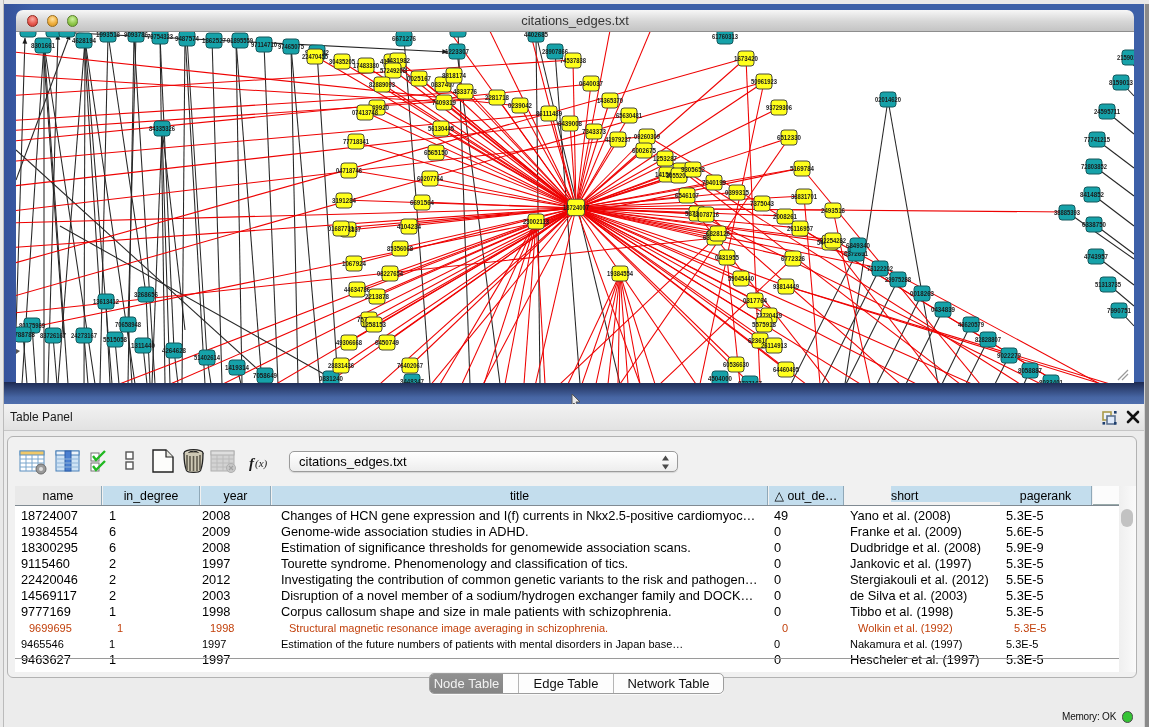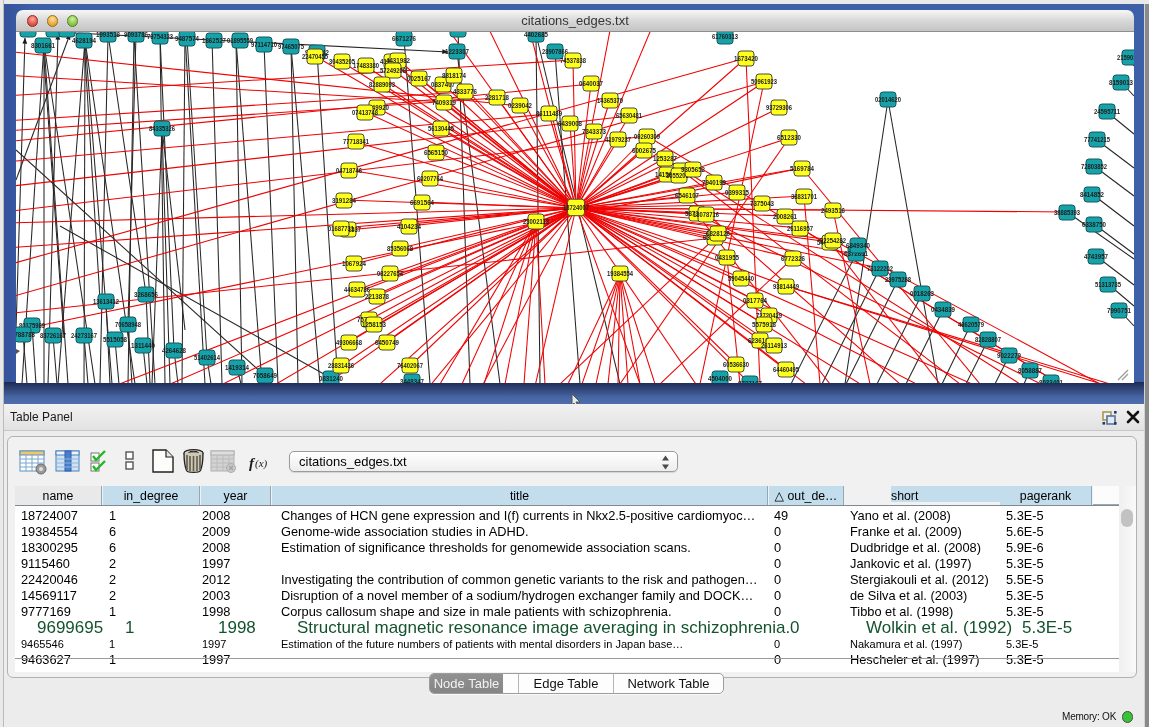--- a/index.html
+++ b/index.html
@@ -678,26 +678,27 @@
     <div style="position:absolute;left:850px;top:0;white-space:nowrap">Franke et al. (2009)</div>
     <div style="position:absolute;left:1006px;top:0;white-space:nowrap">5.6E-5</div>
   </div>
 <div style="position:absolute;left:0;top:540px;width:1104px;height:16px;font-size:12.8px;line-height:16px;color:#000">
     <div style="position:absolute;left:21px;top:0;white-space:nowrap">18300295</div>
     <div style="position:absolute;left:109px;top:0;white-space:nowrap">6</div>
     <div style="position:absolute;left:202px;top:0;white-space:nowrap">2008</div>
     <div style="position:absolute;left:281px;top:0;white-space:nowrap">Estimation of significance thresholds for genomewide association scans.</div>
     <div style="position:absolute;left:774px;top:0;white-space:nowrap">0</div>
     <div style="position:absolute;left:850px;top:0;white-space:nowrap">Dudbridge et al. (2008)</div>
-    <div style="position:absolute;left:1006px;top:0;white-space:nowrap">5.9E-6</div>
+    <div style="position:absolute;left:1006px;top:0;white-space:nowrap">5.9E-9</div>
   </div>
 <div style="position:absolute;left:0;top:556px;width:1104px;height:16px;font-size:12.8px;line-height:16px;color:#000">
     <div style="position:absolute;left:21px;top:0;white-space:nowrap">9115460</div>
     <div style="position:absolute;left:109px;top:0;white-space:nowrap">2</div>
     <div style="position:absolute;left:202px;top:0;white-space:nowrap">1997</div>
+    <div style="position:absolute;left:281px;top:0;white-space:nowrap">Tourette syndrome. Phenomenology and classification of tics.</div>
     <div style="position:absolute;left:774px;top:0;white-space:nowrap">0</div>
     <div style="position:absolute;left:850px;top:0;white-space:nowrap">Jankovic et al. (1997)</div>
     <div style="position:absolute;left:1006px;top:0;white-space:nowrap">5.3E-5</div>
   </div>
 <div style="position:absolute;left:0;top:572px;width:1104px;height:16px;font-size:12.8px;line-height:16px;color:#000">
     <div style="position:absolute;left:21px;top:0;white-space:nowrap">22420046</div>
     <div style="position:absolute;left:109px;top:0;white-space:nowrap">2</div>
     <div style="position:absolute;left:202px;top:0;white-space:nowrap">2012</div>
     <div style="position:absolute;left:281px;top:0;white-space:nowrap">Investigating the contribution of common genetic variants to the risk and pathogen…</div>
     <div style="position:absolute;left:774px;top:0;white-space:nowrap">0</div>
@@ -715,21 +716,21 @@
   </div>
 <div style="position:absolute;left:0;top:604px;width:1104px;height:16px;font-size:12.8px;line-height:16px;color:#000">
     <div style="position:absolute;left:21px;top:0;white-space:nowrap">9777169</div>
     <div style="position:absolute;left:109px;top:0;white-space:nowrap">1</div>
     <div style="position:absolute;left:202px;top:0;white-space:nowrap">1998</div>
     <div style="position:absolute;left:281px;top:0;white-space:nowrap">Corpus callosum shape and size in male patients with schizophrenia.</div>
     <div style="position:absolute;left:774px;top:0;white-space:nowrap">0</div>
     <div style="position:absolute;left:850px;top:0;white-space:nowrap">Tibbo et al. (1998)</div>
     <div style="position:absolute;left:1006px;top:0;white-space:nowrap">5.3E-5</div>
   </div>
-<div style="position:absolute;left:16px;top:620px;width:1104px;height:16px;font-size:17px;line-height:16px;color:#14532d">
+<div style="position:absolute;left:8px;top:620px;width:1104px;height:16px;font-size:11px;line-height:16px;color:#c2410c">
     <div style="position:absolute;left:21px;top:0;white-space:nowrap">9699695</div>
     <div style="position:absolute;left:109px;top:0;white-space:nowrap">1</div>
     <div style="position:absolute;left:202px;top:0;white-space:nowrap">1998</div>
     <div style="position:absolute;left:281px;top:0;white-space:nowrap">Structural magnetic resonance image averaging in schizophrenia.</div>
     <div style="position:absolute;left:774px;top:0;white-space:nowrap">0</div>
     <div style="position:absolute;left:850px;top:0;white-space:nowrap">Wolkin et al. (1992)</div>
     <div style="position:absolute;left:1006px;top:0;white-space:nowrap">5.3E-5</div>
   </div>
 <div style="position:absolute;left:0;top:636px;width:1104px;height:16px;font-size:11px;line-height:16px;color:#000">
     <div style="position:absolute;left:21px;top:0;white-space:nowrap">9465546</div>

